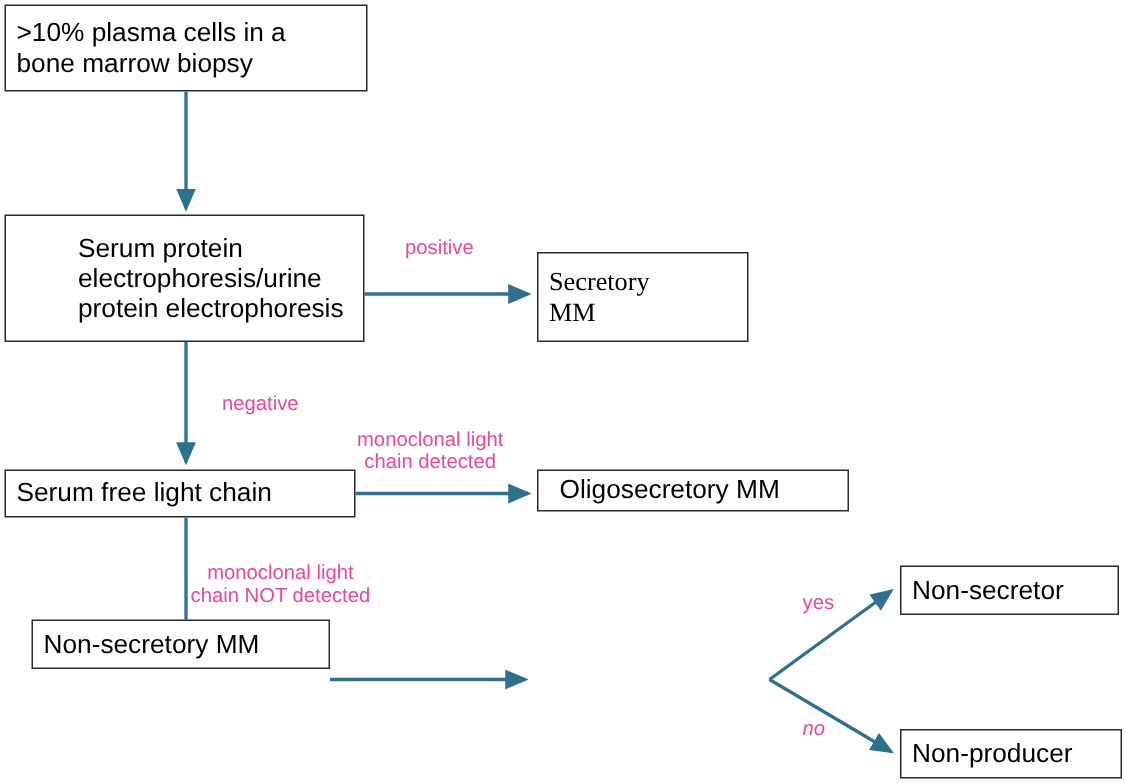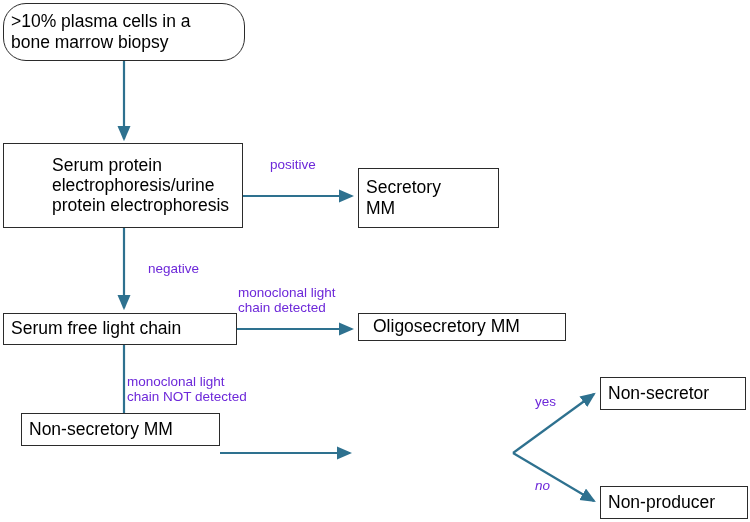--- a/index.html
+++ b/index.html
@@ -36,32 +36,33 @@
     flex-direction: column;
     justify-content: center;
     padding: 2px 7px 3px 7px;
     line-height: 1.16;
     font-size: 17.5px;
     white-space: pre-line;
     z-index: 2;
   }
   .edge-label {
     position: absolute;
-    color: #6d28d9;
+    color: #ec4899;
     font-size: 13.5px;
     line-height: 1.12;
     white-space: pre-line;
     background: transparent;
     z-index: 3;
+    text-align: center;
   }
 
   
-  #node-biopsy        { left: 3px;   top: 3px;   width: 242px; height: 58px; border-radius: 23px; }
+  #node-biopsy        { left: 3px;   top: 3px;   width: 242px; height: 58px; }
   #node-spep          { left: 3px;   top: 143px; width: 240px; height: 85px; padding-left: 48px; }
-  #node-secretory     { left: 358px; top: 168px; width: 141px; height: 60px; }
+  #node-secretory     { left: 358px; top: 168px; width: 141px; height: 60px; font-family: Liberation Serif, serif; }
   #node-sflc          { left: 3px;   top: 313px; width: 234px; height: 32px; }
   #node-oligo         { left: 358px; top: 313px; width: 208px; height: 28px; padding-left: 14px; }
   #node-nonsecretory  { left: 21px;  top: 413px; width: 199px; height: 33px; }
   #node-ig            { left: 356px; top: 411px; width: 157px; height: 86px; }
   #node-nonsecretor   { left: 600px; top: 377px; width: 146px; height: 33px; }
   #node-nonproducer   { left: 600px; top: 486px; width: 148px; height: 33px; }
 
   
   #lbl-positive   { left: 270px; top: 157px; }
   #lbl-negative   { left: 148px; top: 261px; }

